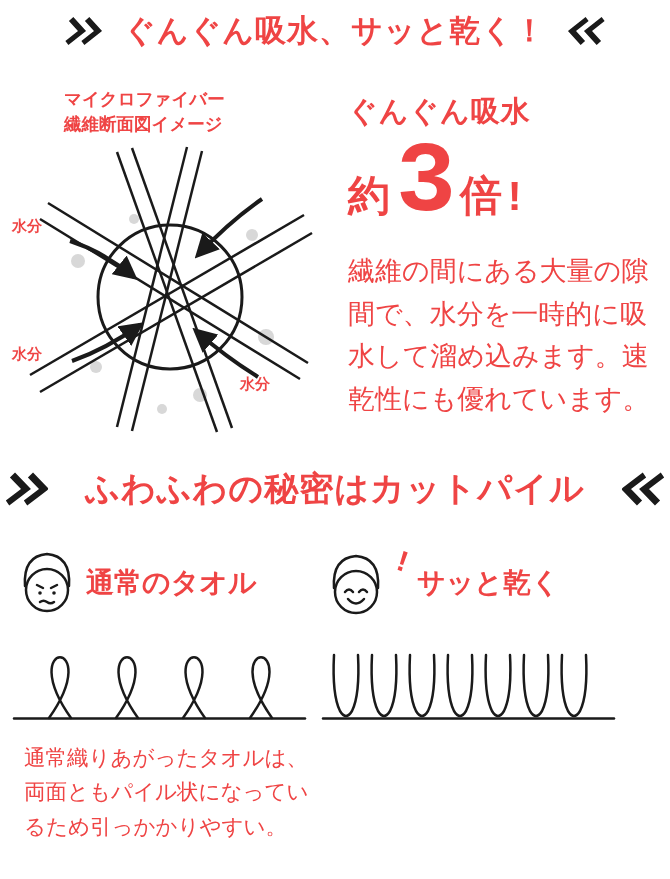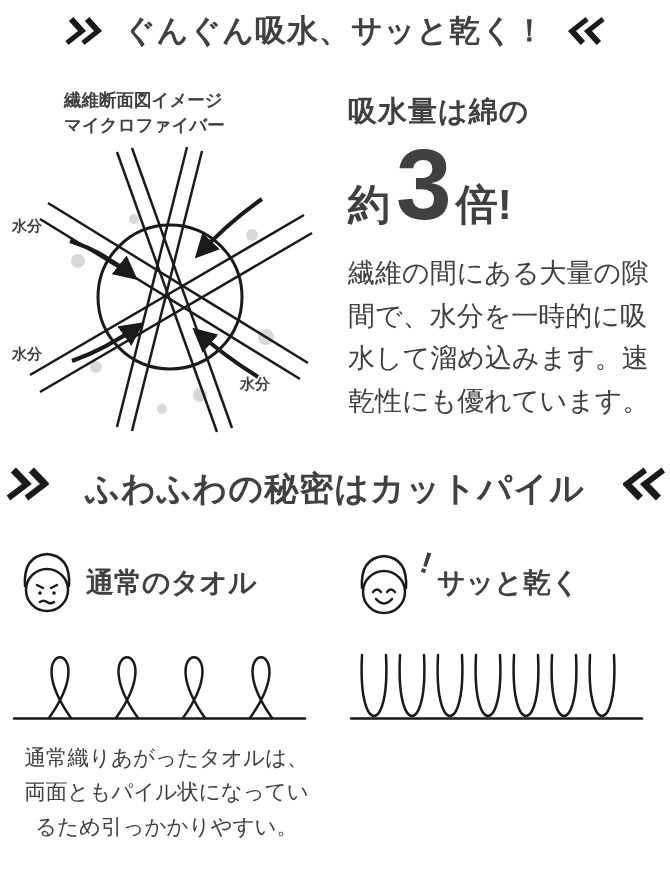--- a/index.html
+++ b/index.html
@@ -1,29 +1,29 @@
 <!DOCTYPE html>
 <html><head>
 <meta charset="utf-8">
 <style>
   html,body { margin:0; padding:0; background:#fff; }
   .page {
     position:relative; width:670px; height:879px; background:#ffffff;
-    color:#404040; font-family:Liberation Sans, sans-serif;
+    color:#ef4444; font-family:Liberation Mono, monospace;
     overflow:hidden;
   }
   
   .heading1 {
     position:absolute; top:10px; left:0; width:670px;
     display:flex; align-items:center; justify-content:center; gap:22px;
   }
   .h1-text { font-size:31px; font-weight:900; letter-spacing:1px; white-space:nowrap; }
   .heading2 {
     position:absolute; top:466px; left:6px; width:658px;
-    display:flex; justify-content:space-between;
+    display:flex; align-items:center; justify-content:space-between;
   }
   .h2-text { font-size:34px; font-weight:900; letter-spacing:1px; white-space:nowrap; }
   .chev { display:block; transform:skewX(-10deg); }
   .chev svg { display:block; }
 
   
   .row1 { position:absolute; top:88px; left:12px; width:646px; display:flex; }
   .diagram-col { width:322px; flex:0 0 322px; }
   .caption { padding-left:52px; font-size:17.5px; font-weight:600; line-height:1.4; }
   .diagram-wrap { position:relative; width:310px; height:300px; margin-top:8px; }
@@ -34,28 +34,28 @@
 
   .stats-col { flex:1; padding-left:14px; }
   .lead { font-size:29px; font-weight:900; margin-top:4px; letter-spacing:1px; }
   .bigline { display:flex; align-items:baseline; font-weight:900; margin-top:2px; }
   .approx { font-size:42px; }
   .num { font-size:100px; line-height:1.0; letter-spacing:-2px; padding:0 6px; }
   .times { font-size:42px; }
   .stats-body { font-size:27px; line-height:1.58; margin:18px 0 0; font-weight:500; max-width:306px; }
 
   
-  .row2 { position:absolute; top:545px; left:12px; width:646px; display:flex; gap:28px; }
+  .row2 { position:absolute; top:545px; left:12px; width:646px; display:flex; }
   .pile-col { width:309px; flex:0 0 309px; }
   .face-row { display:flex; align-items:center; gap:4px; height:76px; }
   .pile-label { font-size:28px; font-weight:900; white-space:nowrap; }
   .exclaim { display:inline-block; font-size:30px; font-weight:900;
              transform:rotate(18deg); position:relative; top:-20px; left:-2px; }
   .pile-svg { margin-top:10px; }
-  .pile-body { font-size:21.5px; line-height:1.6; margin:12px 4px 0; font-weight:500;text-align:center; }
+  .pile-body { font-size:21.5px; line-height:1.6; margin:12px 12px 0; font-weight:500; }
 </style>
 </head>
 <body>
 
 <div class="page">
 
   <div class="heading1">
     <span class="chev">
       <svg width="36" height="30" viewBox="0 0 36 30" fill="none" stroke="#1a1a1a" stroke-width="5.5">
         <path d="M3,3 L16,15 L3,27"></path>
@@ -68,22 +68,22 @@
         <path d="M33,3 L20,15 L33,27"></path>
           <path d="M17,3 L4,15 L17,27"></path>
       </svg>
     </span>
   </div>
 
   <div class="row1">
 
     <div class="diagram-col">
       <div class="caption">
+        <div>マイクロファイバー</div>
         <div>繊維断面図イメージ</div>
-        <div>マイクロファイバー</div>
       </div>
 
       <div class="diagram-wrap">
         <svg width="310" height="290" viewBox="0 0 310 290" fill="none">
           <defs>
             <marker id="ah" viewBox="0 0 10 10" refX="8" refY="5" markerWidth="6" markerHeight="6" orient="auto-start-reverse">
               <path d="M0,0 L10,5 L0,10 z" fill="#1a1a1a"></path>
             </marker>
           </defs>
 
@@ -117,21 +117,21 @@
             <path d="M246,232 Q214,212 184,186" marker-end="url(#ah)"></path>
           </g>
         </svg>
         <span class="water w1">水分</span>
         <span class="water w2">水分</span>
         <span class="water w3">水分</span>
       </div>
     </div>
 
     <div class="stats-col">
-      <div class="lead">吸水量は綿の</div>
+      <div class="lead">ぐんぐん吸水</div>
       <div class="bigline">
         <span class="approx">約</span>
         <span class="num">3</span>
         <span class="times">倍!</span>
       </div>
       <p class="stats-body">繊維の間にある大量の隙間で、水分を一時的に吸水して溜め込みます。速乾性にも優れています。</p>
     </div>
   </div>
 
   <div class="heading2">

